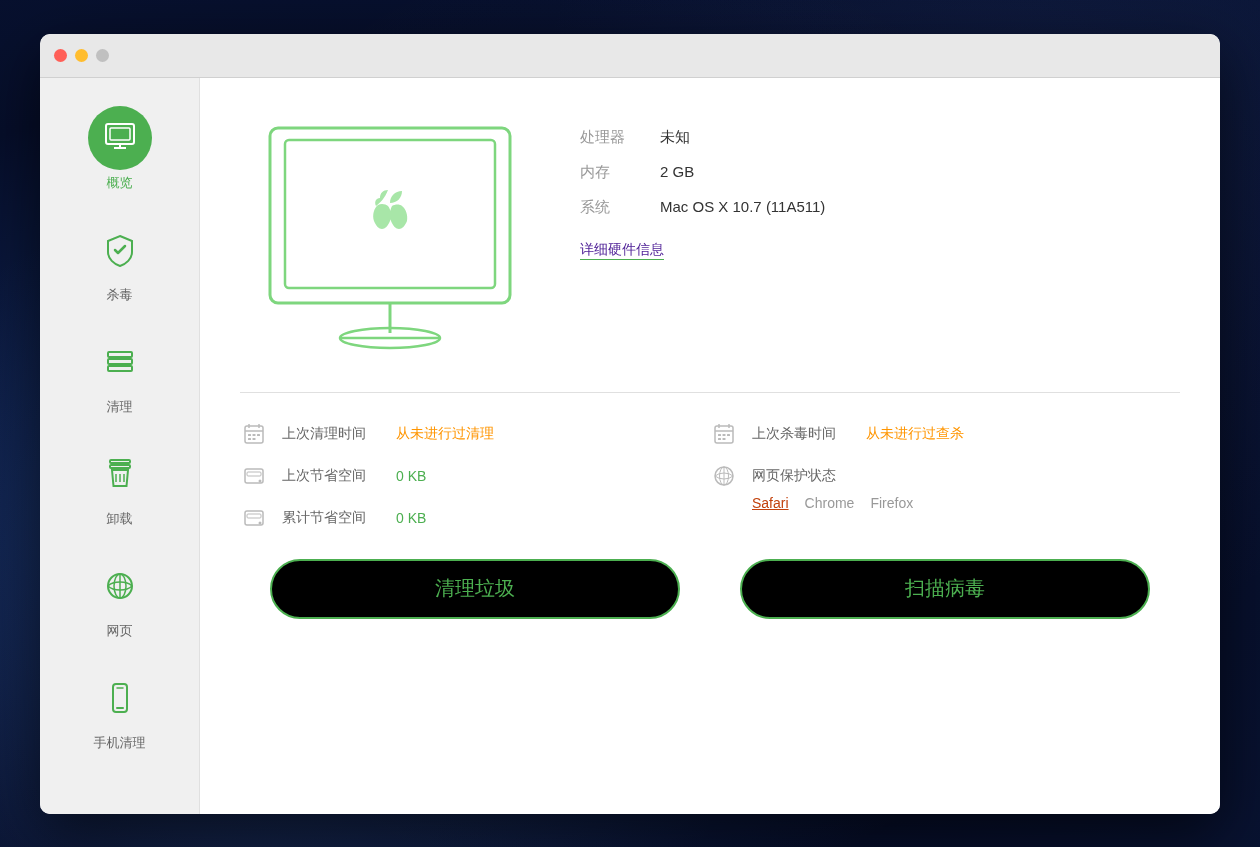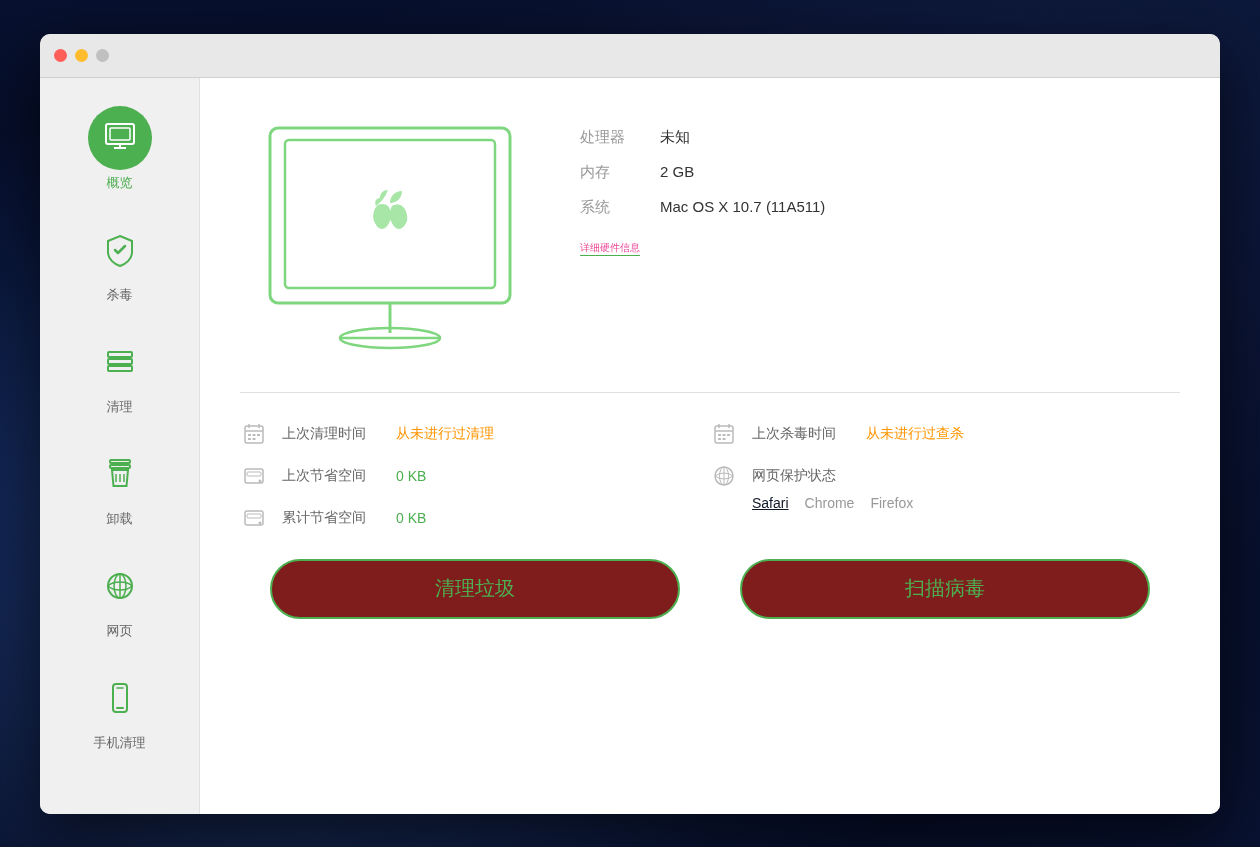--- a/index.html
+++ b/index.html
@@ -174,23 +174,23 @@
       color: #999;
       width: 60px;
       flex-shrink: 0;
     }
 
     .spec-value {
       color: #333;
     }
 
     .detail-link {
-      color: #ec4899;
+      color: #4c1d95;
       text-decoration: none;
-      font-size: 10px;
+      font-size: 14px;
       display: inline-block;
       margin-top: 8px;
       border-bottom: 1px solid #4caf50;
     }
 
     
     .bottom-section {
       padding-top: 30px;
       display: flex;
       gap: 0;
@@ -249,42 +249,42 @@
     }
 
     .browser-links {
       display: flex;
       gap: 16px;
       padding-left: 42px;
       font-size: 14px;
     }
 
     .browser-link-active {
-      color: #0f172a;
+      color: #c2410c;
       text-decoration: underline;
       cursor: pointer;
     }
 
     .browser-link-inactive {
       color: #999;
     }
 
     
     .buttons-row {
       display: flex;
       gap: 0;
       margin-top: 30px;
     }
 
     .action-button {
       flex: 1;
       height: 60px;
       border-radius: 30px;
       border: 2.5px solid #4caf50;
-      background: #7f1d1d;
+      background: #000000;
       color: #4caf50;
       font-size: 20px;
       cursor: pointer;
       font-family: inherit;
       margin: 0 30px;
     }
   </style>
 </head>
 <body>
 

